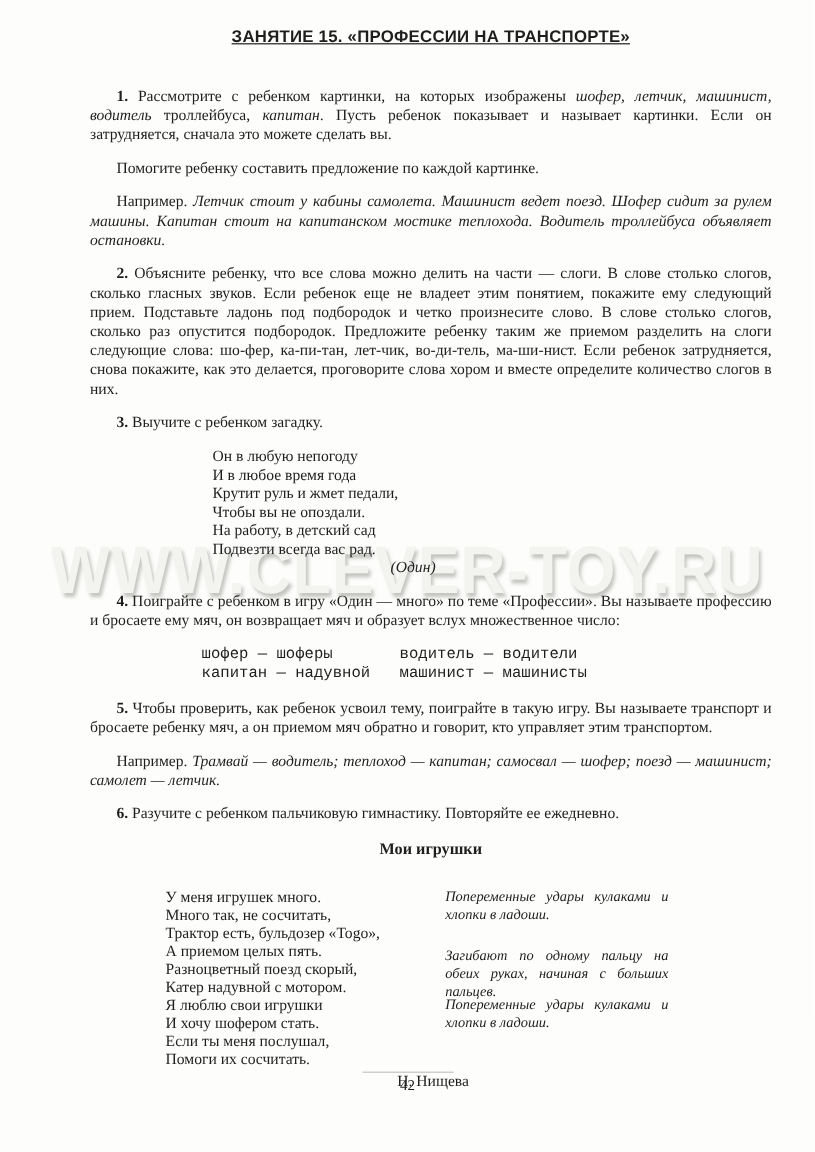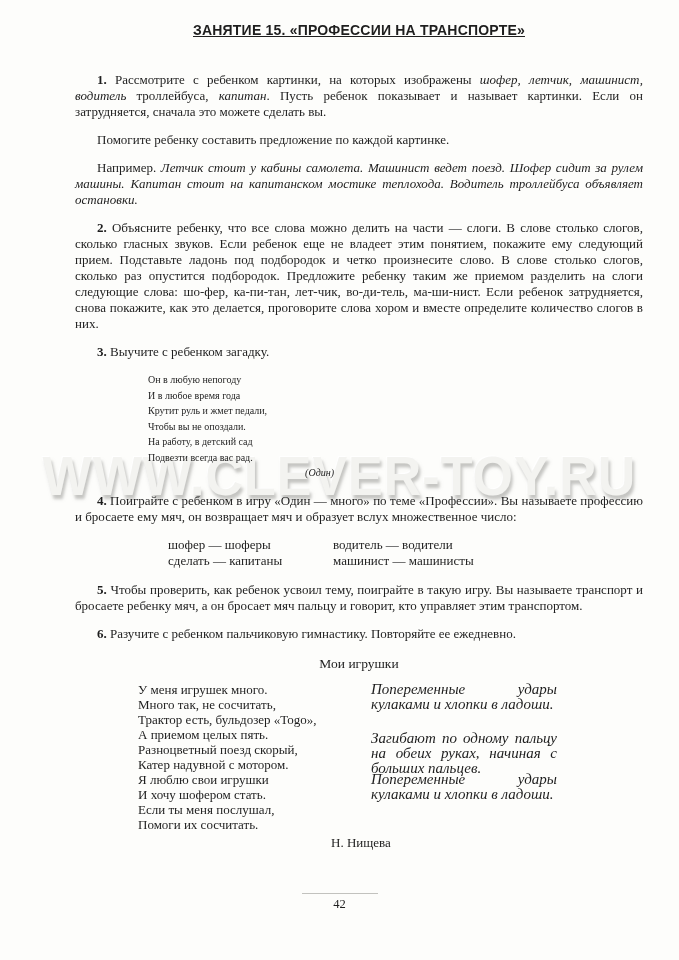--- a/index.html
+++ b/index.html
@@ -39,51 +39,51 @@
   }
   .body{
     margin:12px;
     font-size:13px;line-height:16px;
     text-align:justify;
     text-indent:22px;
   }
   .i{font-style:italic;}
   .b{font-weight:700;}
   .riddle{
-    margin:8px 0 10px 85px;
+    margin:8px 0 10px 114px;
     width:178px;
-    font-size:10px;line-height:15.5px;
+    font-size:13px;line-height:15.5px;
   }
   .riddle-answer{
     text-align:right;
     font-style:italic;
     margin-right:-8px;
   }
   .pairs{
     display:flex;
     margin:6px 0 6px 105px;
-    font-size:13px;line-height:16.5px;
+    font-size:13px;line-height:16.5px;font-family:Liberation Mono, monospace;
   }
   .pairs-left{width:165px;}
   .pairs-right{flex:1;}
   .subheading{
-    margin:14px 0 10px 0;
-    font-size:13.5px;font-weight:400;
+    margin:14px 0 24px 0;
+    font-size:13.5px;font-weight:700;
     text-align:center;
   }
   .poem{
     position:relative;
     margin:0 0 0 75px;
     font-size:13px;line-height:15px;
   }
   .poem-line{white-space:nowrap;}
   .note{
     position:absolute;
     left:233px;width:186px;
-    font-size:15px;line-height:15px;
+    font-size:12px;line-height:15px;
     font-style:italic;
     text-align:justify;
   }
   .note-1{top:0;}
   .note-2{top:30px;margin-top:19px;}
   .note-3{top:90px;}
   .author{
     margin:3px 0 0 193px;
     font-size:13px;
   }
@@ -128,29 +128,30 @@
       <div class="poem-line">На работу, в детский сад</div>
       <div class="poem-line">Подвезти всегда вас рад.</div>
       <div class="riddle-answer">(Один)</div>
     </div>
 
     <p class="body"><span class="b">4. </span><span>Поиграйте с ребенком в игру «Один — много» по теме «Профессии». Вы называете профессию и бросаете ему мяч, он возвращает мяч и образует вслух множественное число:</span></p>
 
     <div class="pairs">
       <div class="pairs-left">
         <div>шофер — шоферы</div>
-        <div>сделать — капитаны</div>
+        <div>капитан — надувной</div>
       </div>
       <div class="pairs-right">
         <div>водитель — водители</div>
         <div>машинист — машинисты</div>
       </div>
     </div>
 
-    <p class="body"><span class="b">5. </span><span>Чтобы проверить, как ребенок усвоил тему, поиграйте в такую игру. Вы называете транспорт и бросаете ребенку мяч, а он бросает мяч пальцу и говорит, кто управляет этим транспортом.</span></p>
+    <p class="body"><span class="b">5. </span><span>Чтобы проверить, как ребенок усвоил тему, поиграйте в такую игру. Вы называете транспорт и бросаете ребенку мяч, а он приемом мяч обратно и говорит, кто управляет этим транспортом.</span></p>
+    <p class="body"><span>Например. </span><span class="i">Трамвай — водитель; теплоход — капитан; самосвал — шофер; поезд — машинист; самолет — летчик.</span></p>
     <p class="body"><span class="b">6. </span><span>Разучите с ребенком пальчиковую гимнастику. Повторяйте ее ежедневно.</span></p>
 
     <h2 class="subheading">Мои игрушки</h2>
 
     <div class="poem">
       <div class="poem-line">У меня игрушек много.</div>
       <div class="poem-line">Много так, не сосчитать,</div>
       <div class="poem-line">Трактор есть, бульдозер «Togo»,</div>
       <div class="poem-line">А приемом целых пять.</div>
       <div class="poem-line">Разноцветный поезд скорый,</div>

